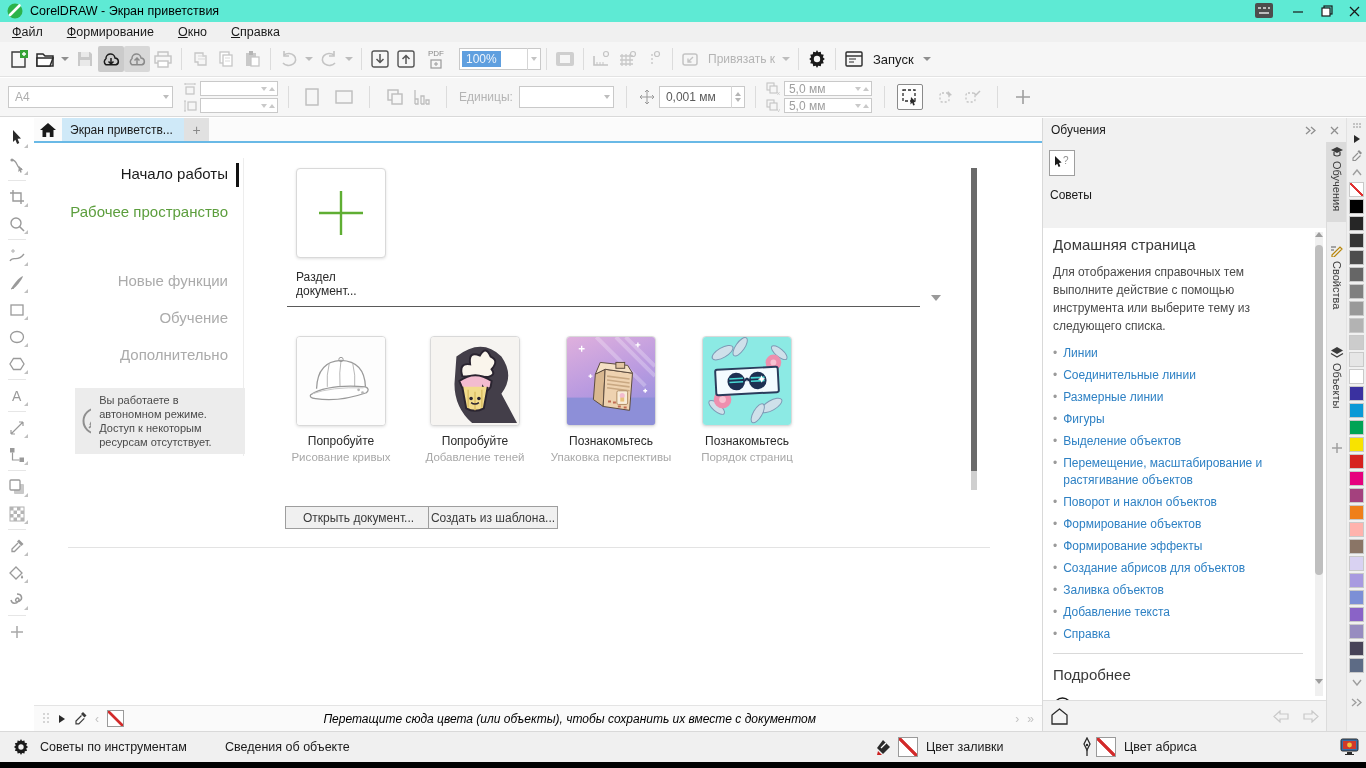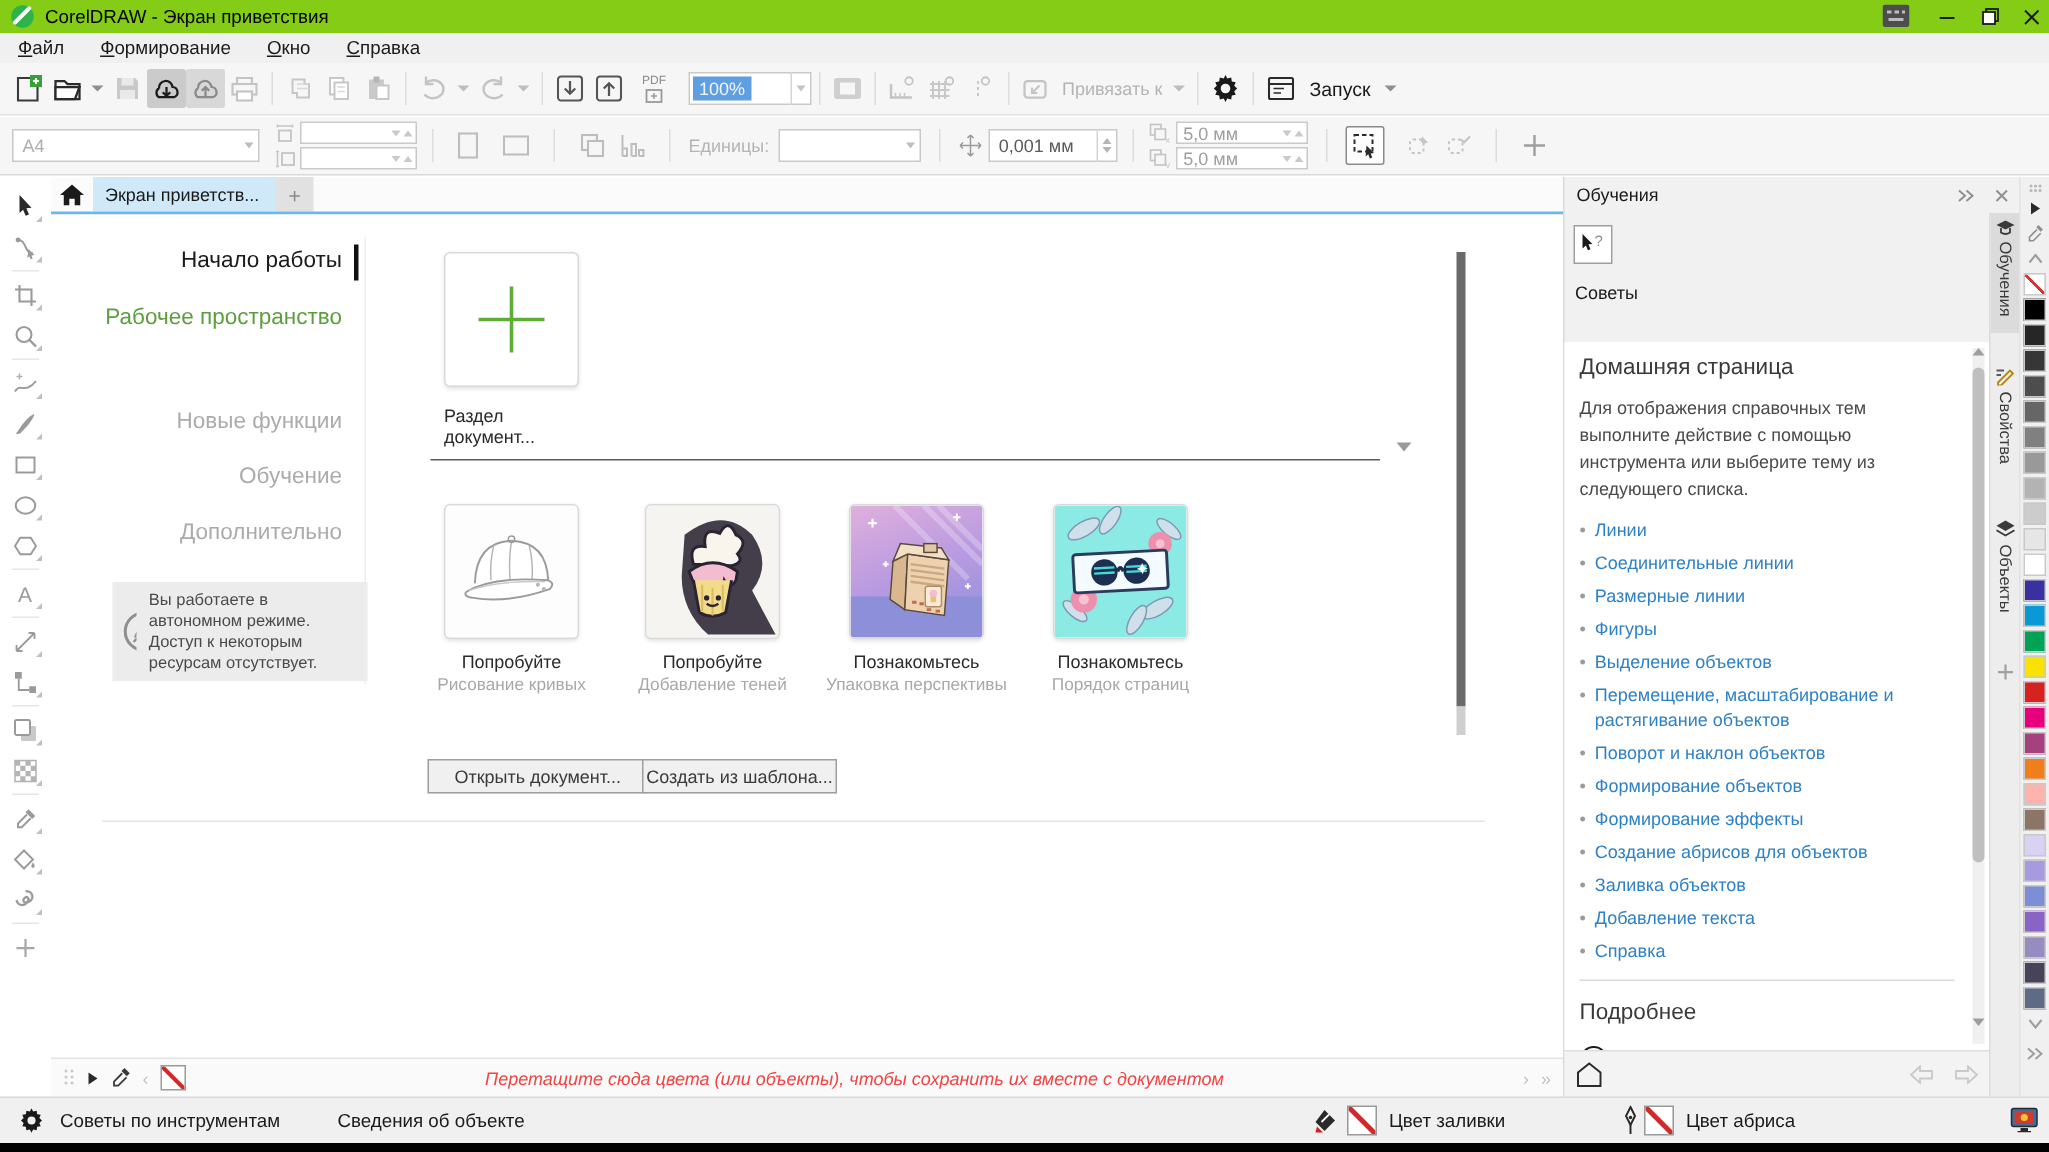--- a/index.html
+++ b/index.html
@@ -1,21 +1,21 @@
 <!DOCTYPE html>
 <html><head>
 <meta charset="utf-8">
 <style>
   html,body{margin:0;padding:0;background:#888;}
   #app{position:relative;width:1366px;height:768px;background:#fff;overflow:hidden;
        font-family:"Liberation Sans","DejaVu Sans",sans-serif;font-size:12px;color:#1a1a1a;}
   .abs{position:absolute;}
   svg{display:block;}
   
-  .titlebar{position:absolute;left:0;top:0;width:1366px;height:22px;background:#84cc16;border-bottom:1px solid #e9e9e9;}
+  .titlebar{position:absolute;left:0;top:0;width:1366px;height:22px;background:#5eead4;border-bottom:1px solid #e9e9e9;}
   .titlebar .title{position:absolute;left:30px;top:4px;font-size:12.5px;color:#000;}
   .winbtn{position:absolute;top:0;width:27px;height:22px;display:flex;align-items:center;justify-content:center;}
   
   .menubar{position:absolute;left:0;top:22px;width:1366px;height:20px;background:#f0f0f0;display:flex;align-items:center;padding-left:12px;box-sizing:border-box;}
   .menu-item{display:block;margin-right:24px;font-size:12.5px;color:#1a1a1a;cursor:default;}
   .menu-item::first-letter{text-decoration:underline;}
   
   .toolbar{position:absolute;left:0;top:42px;width:1366px;height:35px;background:#f6f6f6;border-bottom:1px solid #e3e3e3;display:flex;align-items:center;padding-left:6px;box-sizing:border-box;}
   .propbar{position:absolute;left:0;top:78px;width:1366px;height:39px;background:#f6f6f6;border-bottom:1px solid #d9d9d9;display:flex;align-items:center;padding-left:8px;box-sizing:border-box;}
   .tbtn{width:26px;height:26px;display:flex;align-items:center;justify-content:center;border-radius:2px;flex:none;}
@@ -66,21 +66,21 @@
   .dktabs{position:absolute;left:1326px;top:142px;width:20px;height:589px;background:#ededed;border-left:1px solid #dcdcdc;box-sizing:border-box;}
   .dktab{position:absolute;left:0;width:19px;display:flex;flex-direction:column;align-items:center;padding-top:4px;box-sizing:border-box;}
   .dktab .vtxt{writing-mode:vertical-rl;font-size:11px;color:#3a3a3a;margin-top:4px;}
   
   .palette{position:absolute;left:1346px;top:118px;width:20px;height:637px;background:#f0f0f0;border-left:1px solid #e2e2e2;box-sizing:border-box;display:flex;flex-direction:column;align-items:center;}
   .swatch{width:15px;height:15px;border:1px solid #c9c9c9;box-sizing:border-box;margin-bottom:2px;flex:none;}
   .swatch.none{background:linear-gradient(to top right,#fff 44%,#e03131 46%,#e03131 54%,#fff 56%);}
   .nonebox{background:linear-gradient(to top right,#fff 42%,#d22a2a 45%,#d22a2a 55%,#fff 58%);border:1px solid #9a9a9a;box-sizing:border-box;}
   
   .docpal{position:absolute;left:34px;top:705px;width:1008px;height:26px;background:#fafafa;border-top:1px solid #e4e4e4;display:flex;align-items:center;padding:0 8px;box-sizing:border-box;gap:8px;}
-  .docpal .hint{flex:1;text-align:center;font-style:italic;color:#ef4444;font-size:12px;}
+  .docpal .hint{flex:1;text-align:center;font-style:italic;color:#000000;font-size:12px;}
   
   .statusbar{position:absolute;left:0;top:731px;width:1366px;height:31px;background:#f0f0f0;border-top:1px solid #d9d9d9;}
   .sb-item{position:absolute;top:8px;font-size:12.5px;color:#1a1a1a;}
   .blackstrip{position:absolute;left:0;top:762px;width:1366px;height:6px;background:#000;}
   .chev{color:#c2c2c2;font-size:12px;}
 </style>
 </head>
 <body>
 
 <div id="app">

